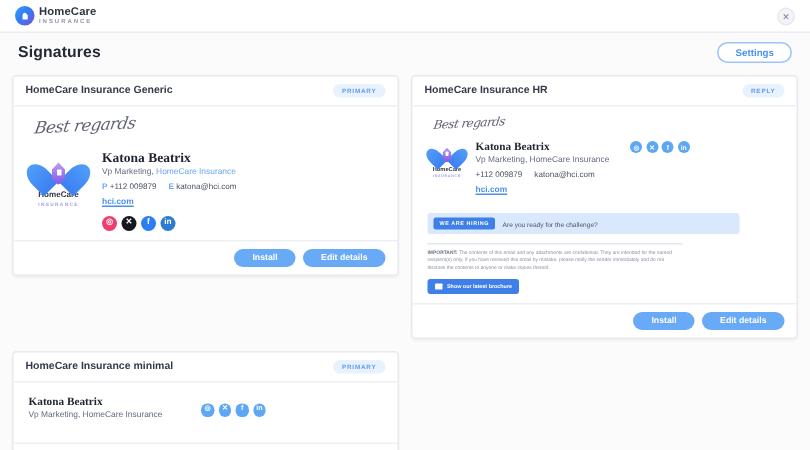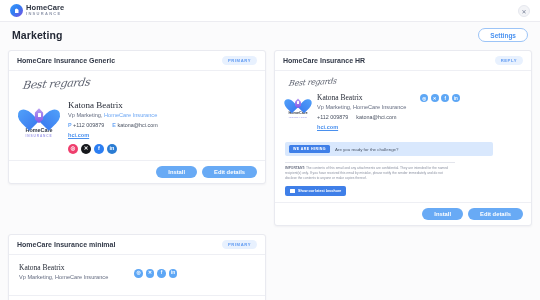--- a/index.html
+++ b/index.html
@@ -205,21 +205,21 @@
   .logo-name.sm { font-size: 3.8px; }
   .logo-sub {
     font-size: 3.2px; font-weight: 700; letter-spacing: .9px;
     color: #9e9ae8;
   }
   .logo-sub.sm { font-size: 2.4px; letter-spacing: .5px; }
 
   .sig-info { flex: 1 1 auto; min-width: 0; }
   .sig-name {
     font-family: "Liberation Serif", serif;
-    font-size: 9px; font-weight: 400; color: #1f2430;
+    font-size: 9px; font-weight: 700; color: #1f2430;
     margin-bottom: 2px;
   }
   .sig-name.sm { font-size: 7.5px; }
   .sig-role {
     font-size: 5.6px; color: #646c80; margin-bottom: 4px;
   }
   .sig-role .company { color: #6ba6f4; }
   .sig-contact {
     font-size: 5.4px; color: #4a5262;
     display: flex; gap: 8px; flex-wrap: wrap; margin-bottom: 3px;
@@ -314,21 +314,21 @@
     <span class="brand-mark"></span>
     <span class="brand-text">
       <div class="brand-name">HomeCare</div>
       <div class="brand-sub">INSURANCE</div>
     </span>
   </div>
   <div class="close-btn">✕</div>
 </div>
 
 <div class="page-head">
-  <div class="page-title">Marketing</div>
+  <div class="page-title">Signatures</div>
   <button class="settings-btn">Settings</button>
 </div>
 
 <div class="grid">
 
   <div class="card">
     <div class="card-head">
       <span class="card-title">HomeCare Insurance Generic</span>
       <span class="badge">PRIMARY</span>
     </div>

